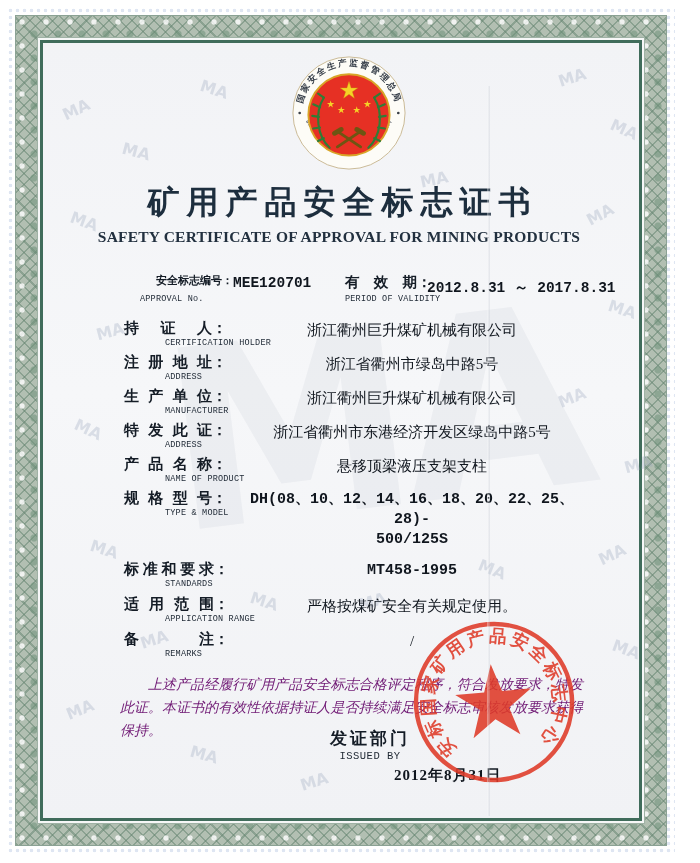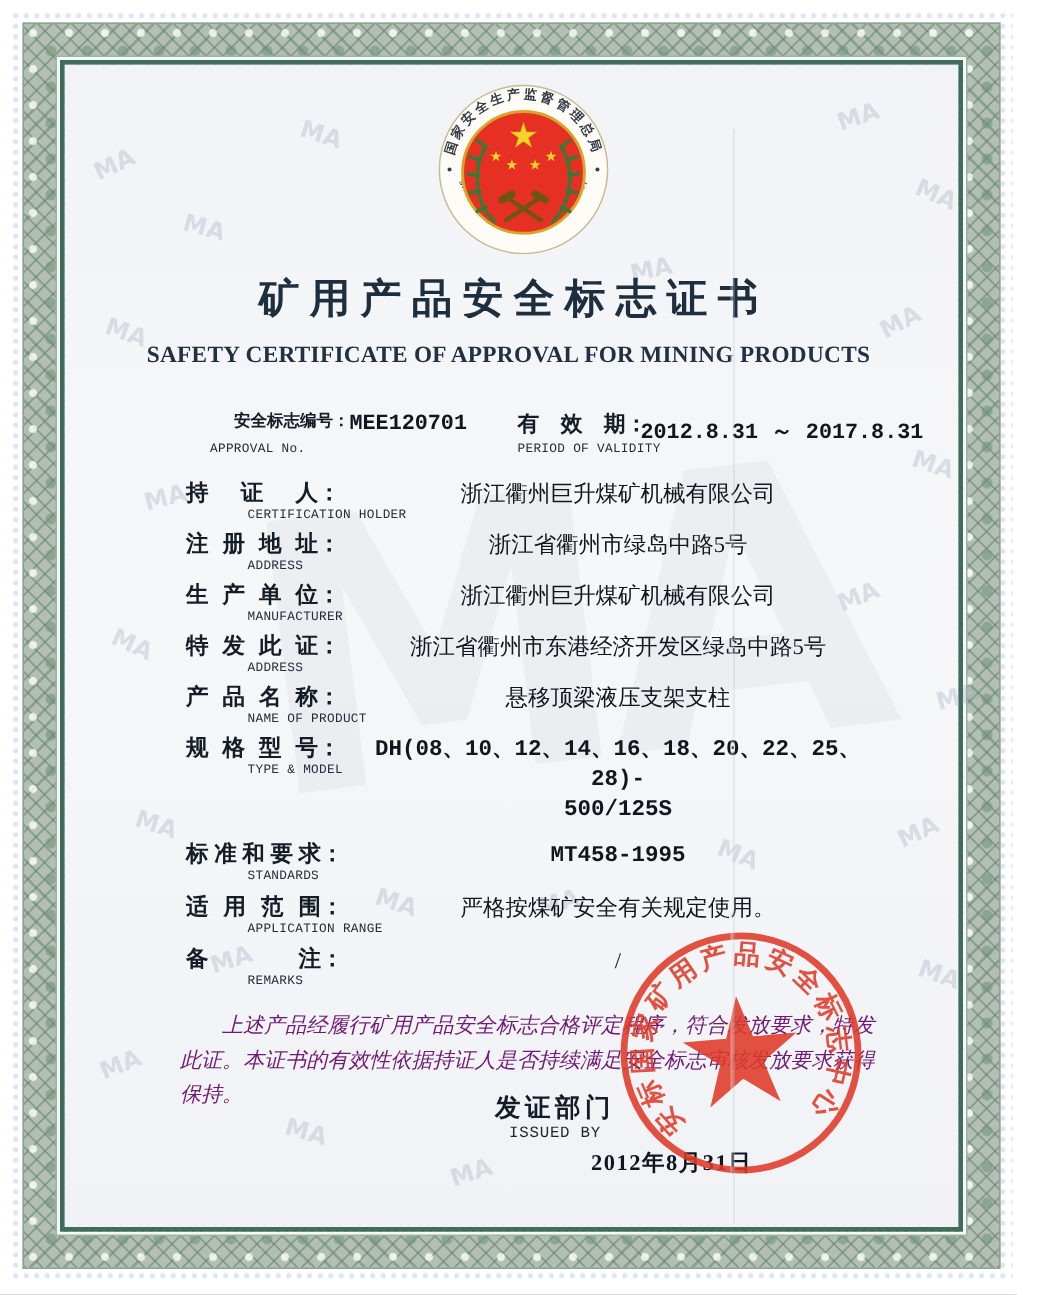--- a/index.html
+++ b/index.html
@@ -45,21 +45,21 @@
     position:absolute;font-family:"DejaVu Sans",sans-serif;font-weight:800;
     font-size:16px;color:rgba(156,169,190,0.32);user-select:none;
   }
   .crease{
     background:linear-gradient(90deg, rgba(255,255,255,.75), rgba(168,175,188,.45));
     width:3px;
   }
   
   .title{
     left:0;right:22px;text-align:center;
-    font-size:27px;font-weight:700;letter-spacing:7px;text-indent:7px;
+    font-size:32px;font-weight:700;letter-spacing:7px;text-indent:7px;
     color:#1d2e3e;
   }
   .subtitle{
     left:0;right:22px;text-align:center;
     font-size:15.5px;font-weight:700;letter-spacing:0.2px;color:#22303f;
   }
   
   .lab-zh{font-size:15px;font-weight:700;color:#141c26;white-space:nowrap;}
   .jlabel{display:inline-block;width:88px;text-align:justify;text-align-last:justify;}
   .jlabel-sm{display:inline-block;width:90px;text-align:justify;text-align-last:justify;}

